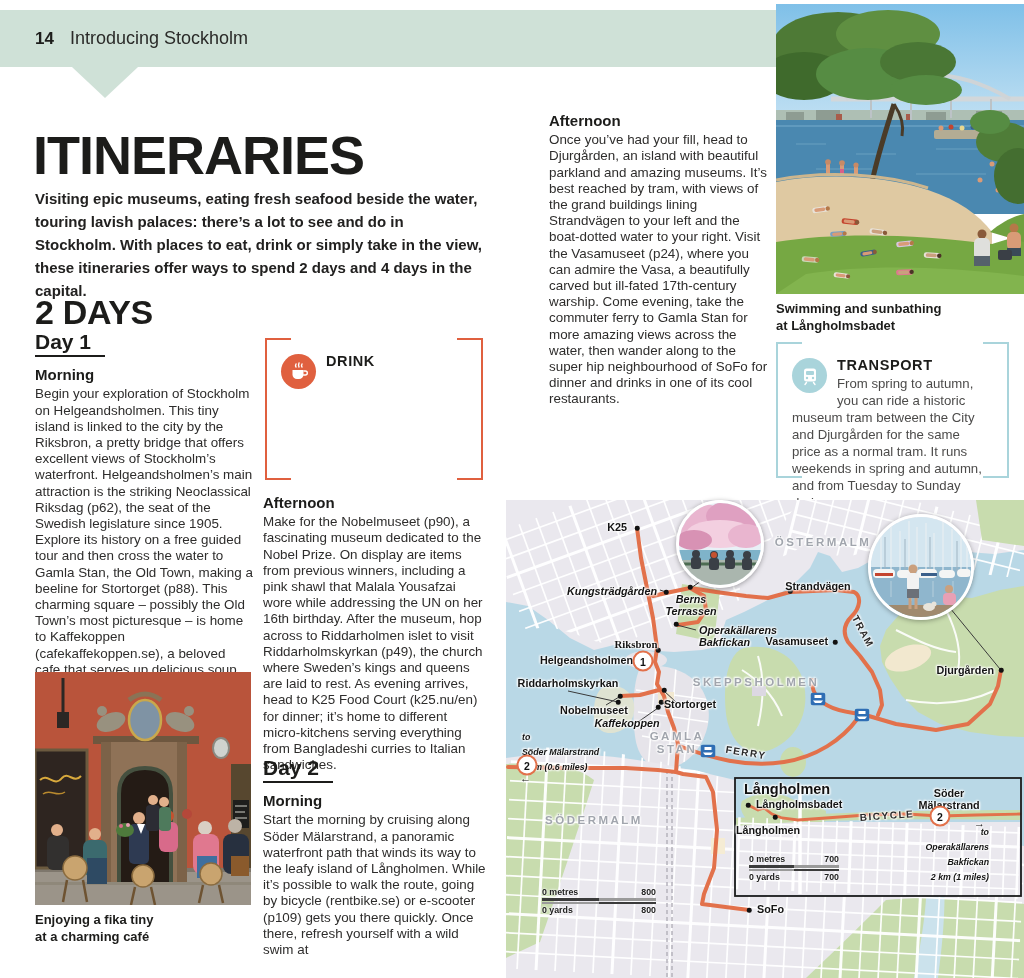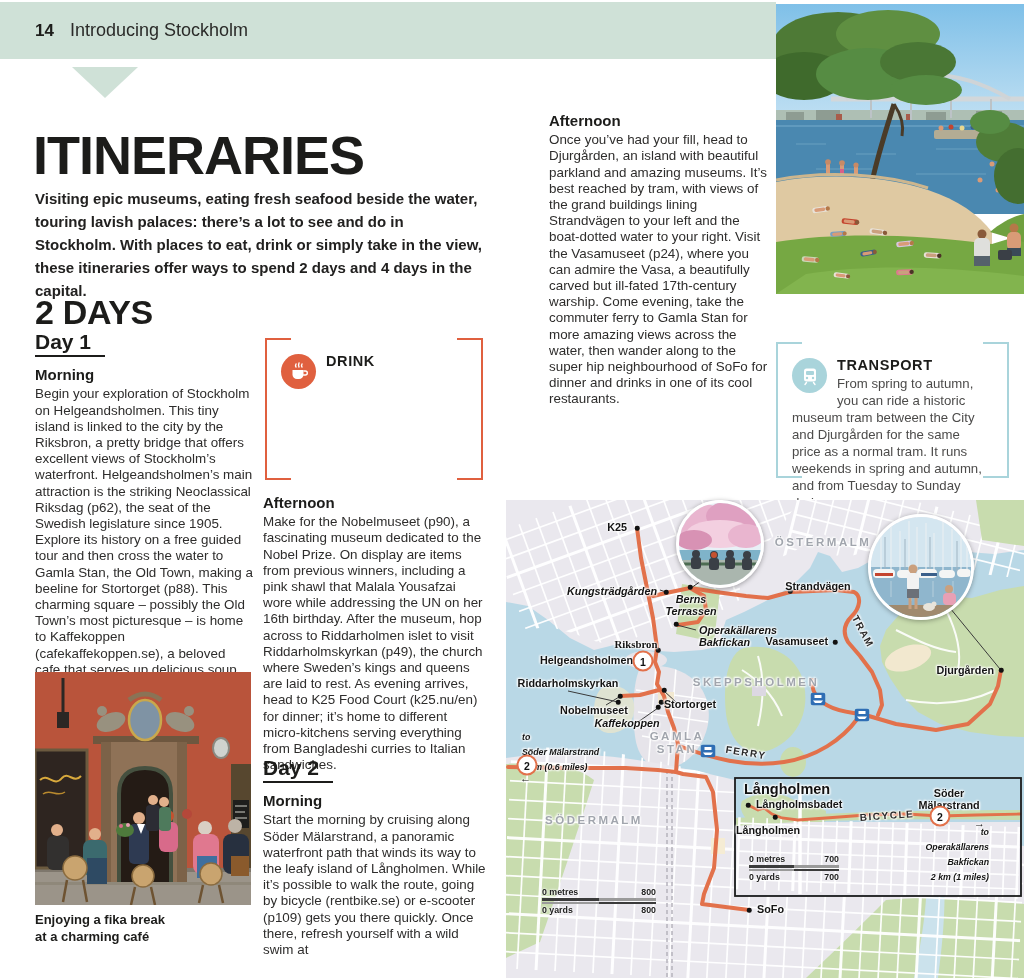--- a/index.html
+++ b/index.html
@@ -1,20 +1,20 @@
 <!DOCTYPE html>
 <html><head>
 <meta charset="utf-8">
 <style>
   html,body{margin:0;padding:0;background:#ffffff;}
   .page{position:relative;width:1024px;height:978px;background:#fff;overflow:hidden;
         font-family:"Liberation Sans","DejaVu Sans",sans-serif;color:#2e2d2c;}
 
   
-  .band{position:absolute;left:0;top:2px;width:776px;height:57px;background:#cfe1d7;
+  .band{position:absolute;left:0;top:10px;width:776px;height:57px;background:#cfe1d7;
         display:flex;align-items:center;}
   .band .pnum{font-weight:bold;font-size:17px;color:#1d1d1b;margin-left:35px;}
   .band .sec{font-size:18px;color:#2a2a28;margin-left:16px;}
   .band-tri{position:absolute;left:72px;top:67px;width:0;height:0;
         border-left:33px solid transparent;border-right:33px solid transparent;
         border-top:31px solid #cfe1d7;}
 
   h1.title{position:absolute;left:33px;top:128px;margin:0;font-size:54px;line-height:1;
         font-weight:900;letter-spacing:-1px;color:#1c1c1a;}
   .intro{position:absolute;left:35px;top:188px;width:452px;margin:0;font-size:15px;
@@ -148,21 +148,21 @@
         <circle cx="40" cy="196" r="12"></circle>
           <circle cx="108" cy="204" r="11"></circle>
           <circle cx="176" cy="202" r="11"></circle>
       </g>
       <path d="M32,208 l-4,22 M48,208 l4,22 M100,215 l-4,18 M116,215 l4,18 M168,213 l-4,18 M184,213 l4,18" stroke="#6e5332" stroke-width="2.5"></path>
       <ellipse cx="90" cy="158" rx="9" ry="7" fill="#4e7a3c"></ellipse>
       <circle cx="86" cy="154" r="2" fill="#d86a8a"></circle>
         <circle cx="93" cy="153" r="2" fill="#e8a0b4"></circle>
     </svg>
   </div>
-  <div class="caption" style="left:35px;top:912px;">Enjoying a fika break
+  <div class="caption" style="left:35px;top:912px;">Enjoying a fika tiny
 at a charming café</div>
 
   <aside class="callout" style="--c:#e0603f;left:265px;top:338px;width:218px;height:142px;">
     <span class="co-icon">
       <svg width="22" height="22" viewBox="0 0 22 22">
         <path d="M8 3 q-1 2 0 3 M11 2 q-1 2.5 0 4 M14 3 q-1 2 0 3" stroke="#fff" stroke-width="1.4" fill="none" stroke-linecap="round"></path>
         <path d="M4.5 9 h11 v4.5 a4.5 4.5 0 0 1 -4.5 4.5 h-2 a4.5 4.5 0 0 1 -4.5 -4.5 Z" fill="#fff"></path>
         <path d="M15.5 10 h1.8 a2 2 0 0 1 0 4 h-2.2" stroke="#fff" stroke-width="1.4" fill="none"></path>
       </svg>
     </span>
@@ -309,20 +309,22 @@
           <rect x="198" y="252" width="16" height="10" fill="#55616b"></rect>
         </g>
       <g>
           <circle cx="238" cy="224" r="4.5" fill="#b57848"></circle>
           <rect x="231" y="228" width="14" height="18" rx="5" fill="#d99b77"></rect>
           <rect x="231" y="244" width="14" height="8" fill="#3a4a58"></rect>
         </g>
       <rect x="222" y="246" width="14" height="10" rx="2" fill="#3a3f46"></rect>
     </svg>
   </div>
+  <div class="caption" style="left:776px;top:301px;">Swimming and sunbathing
+at Långholmsbadet</div>
 
   <aside class="callout" style="--c:#a9d4db;left:776px;top:342px;width:233px;height:136px;">
     <span class="co-icon">
       <svg width="22" height="22" viewBox="0 0 22 22">
         <rect x="5" y="3.5" width="12" height="13" rx="2.5" fill="#fff"></rect>
         <rect x="7" y="6" width="8" height="4" rx="1" fill="#a9d4db"></rect>
         <circle cx="8" cy="13" r="1.2" fill="#a9d4db"></circle>
           <circle cx="14" cy="13" r="1.2" fill="#a9d4db"></circle>
         <path d="M7.5 17.5 L6 19.5 M14.5 17.5 L16 19.5" stroke="#fff" stroke-width="1.4" stroke-linecap="round"></path>
       </svg>

